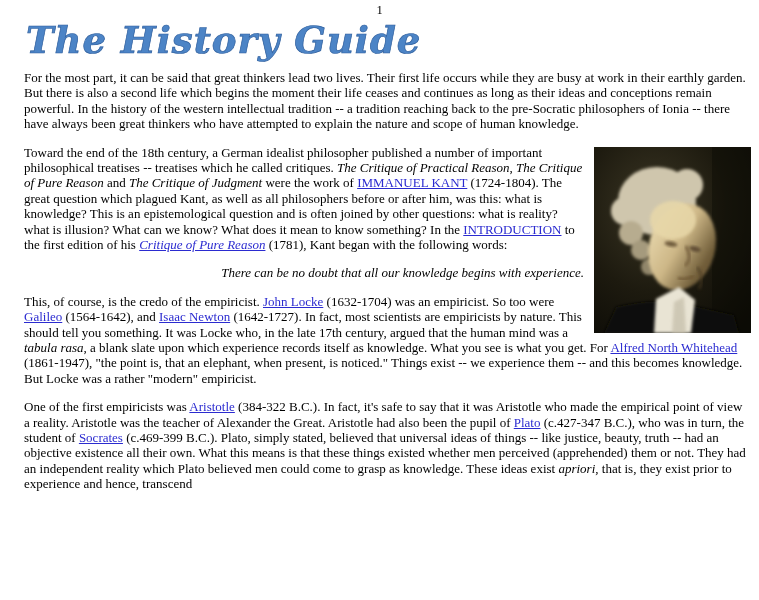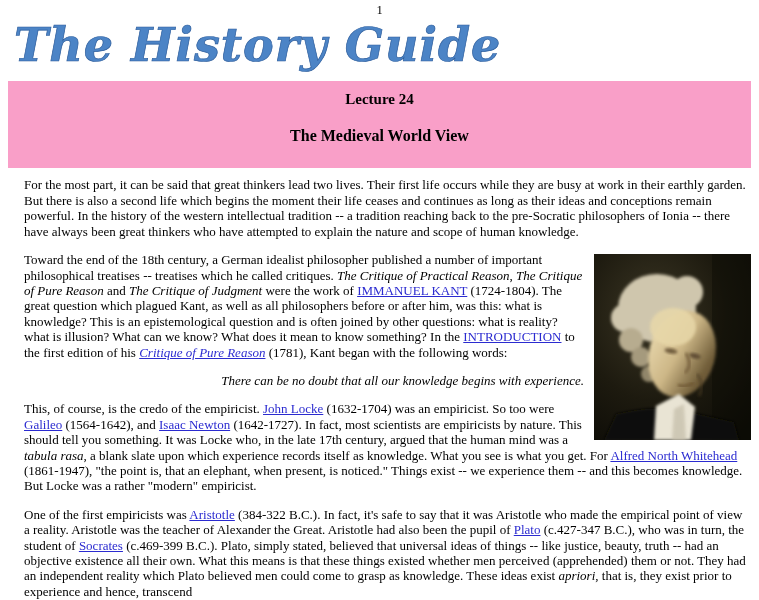--- a/index.html
+++ b/index.html
@@ -12,25 +12,25 @@
   .page { padding: 0 8px; }
 
   .page-number {
     text-align: center; font-size: 12.5px; padding-top: 3px; height: 16px;
     font-family: "Liberation Serif", serif;
   }
 
   .logo {
     font-family: "DejaVu Serif", serif;
     font-style: italic; font-weight: bold;
-    font-size: 46px; line-height: 1.08;
+    font-size: 37px; line-height: 1.08;
     color: #4c84c6;
     -webkit-text-stroke: 0.7px #2e5e9d;
     letter-spacing: 1px;
-    margin: 2px 0 0 6px;
+    margin: 2px 0 0 18px;
   }
   .subtitle {
     font-family: "DejaVu Serif", serif;
     font-style: italic;
     font-size: 23px; line-height: 1.1;
     color: #000;
     letter-spacing: 0.5px;
     margin: 3px 0 0 30px;
   }
 
@@ -57,24 +57,20 @@
 </style>
 </head>
 <body>
 
 <div class="page">
 
   <div class="page-number">1</div>
 
   <div class="logo">The History Guide</div>
 
-  <div class="banner" style="background: rgb(249, 159, 200);">
-    <div class="l1">Lecture 24</div>
-    <div class="l2">The Medieval World View</div>
-  </div>
 
   <div class="article">
 
     <p><span>For the most part, it can be said that great thinkers lead two lives. Their first life occurs while they are busy at work in their earthly garden. But there is also a second life which begins the moment their life ceases and continues as long as their ideas and conceptions remain powerful. In the history of the western intellectual tradition -- a tradition reaching back to the pre-Socratic philosophers of Ionia -- there have always been great thinkers who have attempted to explain the nature and scope of human knowledge.</span></p>
 
     <p><span class="portrait" title="Portrait of Immanuel Kant">
           <svg viewBox="0 0 157 186" preserveAspectRatio="none" aria-hidden="true">
         <defs>
           <radialGradient id="bgGrad" cx="38%" cy="32%" r="85%">
             <stop offset="0%" stop-color="#3b3624"></stop>

